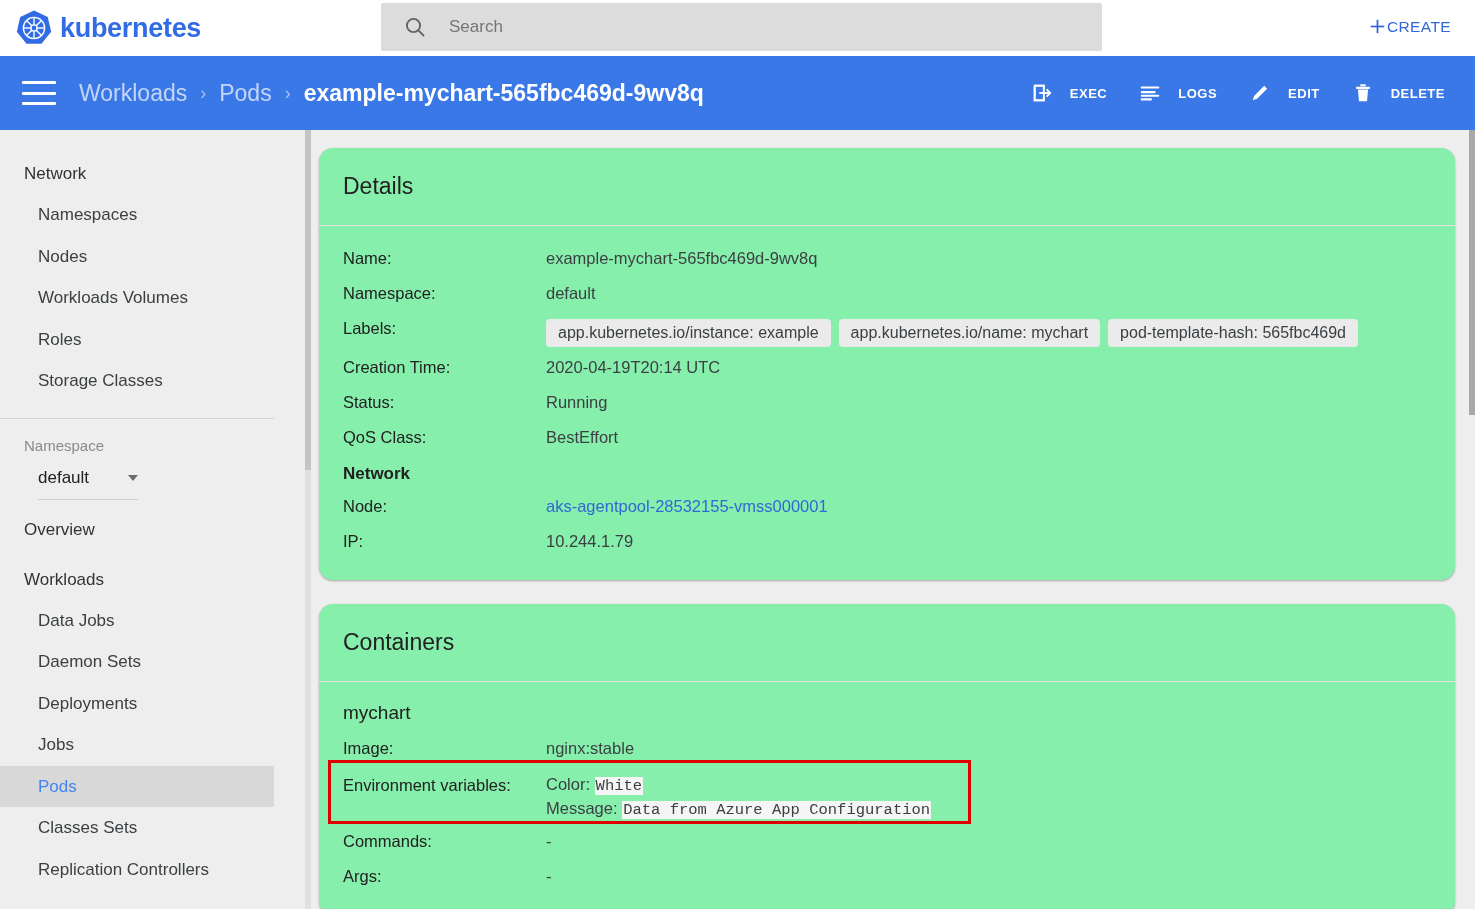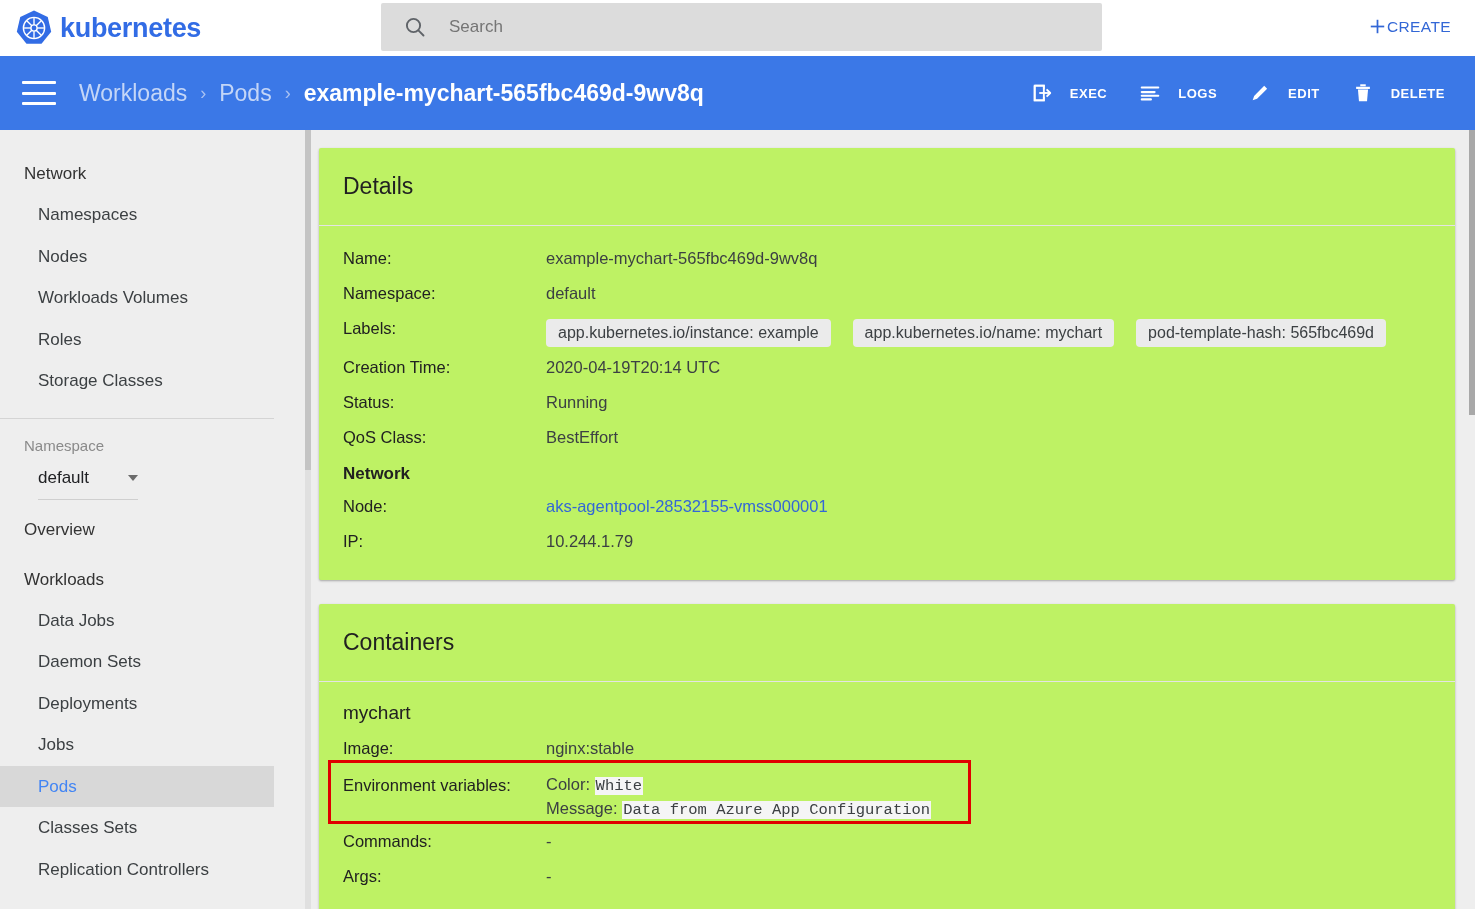--- a/index.html
+++ b/index.html
@@ -213,23 +213,23 @@
     background: #eeeeee;
     overflow: hidden;
   }
   .content-scroll-thumb {
     position: absolute;
     top: 130px; right: 0px;
     width: 6px; height: 285px;
     background: #a8a8a8;
   }
   .card {
-    background: #bef264;
+    background: #86efac;
     margin: 18px 20px 0 8px;
-    border-radius: 2px;
+    border-radius: 14px;
     box-shadow: 0 1px 2px rgba(0,0,0,0.22), 0 1px 3px rgba(0,0,0,0.10);
   }
   .card-title {
     font-size: 23px;
     color: #212121;
     padding: 25px 0 25px 24px;
     font-weight: 400;
     border-bottom: 1px solid #e4e4e4;
   }
   .card-body { padding: 16px 0 20px 0; }
@@ -252,21 +252,21 @@
     padding-top: 3px;
     flex: 1;
   }
   .row-value a { color: #3367d6; text-decoration: none; cursor: pointer; }
   .section-head {
     font-size: 17px;
     color: #212121;
     font-weight: bold;
     padding: 8px 24px 6px 24px;
   }
-  .chips { display: flex; flex-wrap: wrap; gap: 22px; padding-top: 0px; }
+  .chips { display: flex; flex-wrap: wrap; gap: 8px; padding-top: 0px; }
   .chip {
     background: #ebebeb;
     border-radius: 4px;
     padding: 5px 12px;
     font-size: 16px;
     color: #3c4043;
     white-space: nowrap;
     cursor: pointer;
   }
   .container-name {

